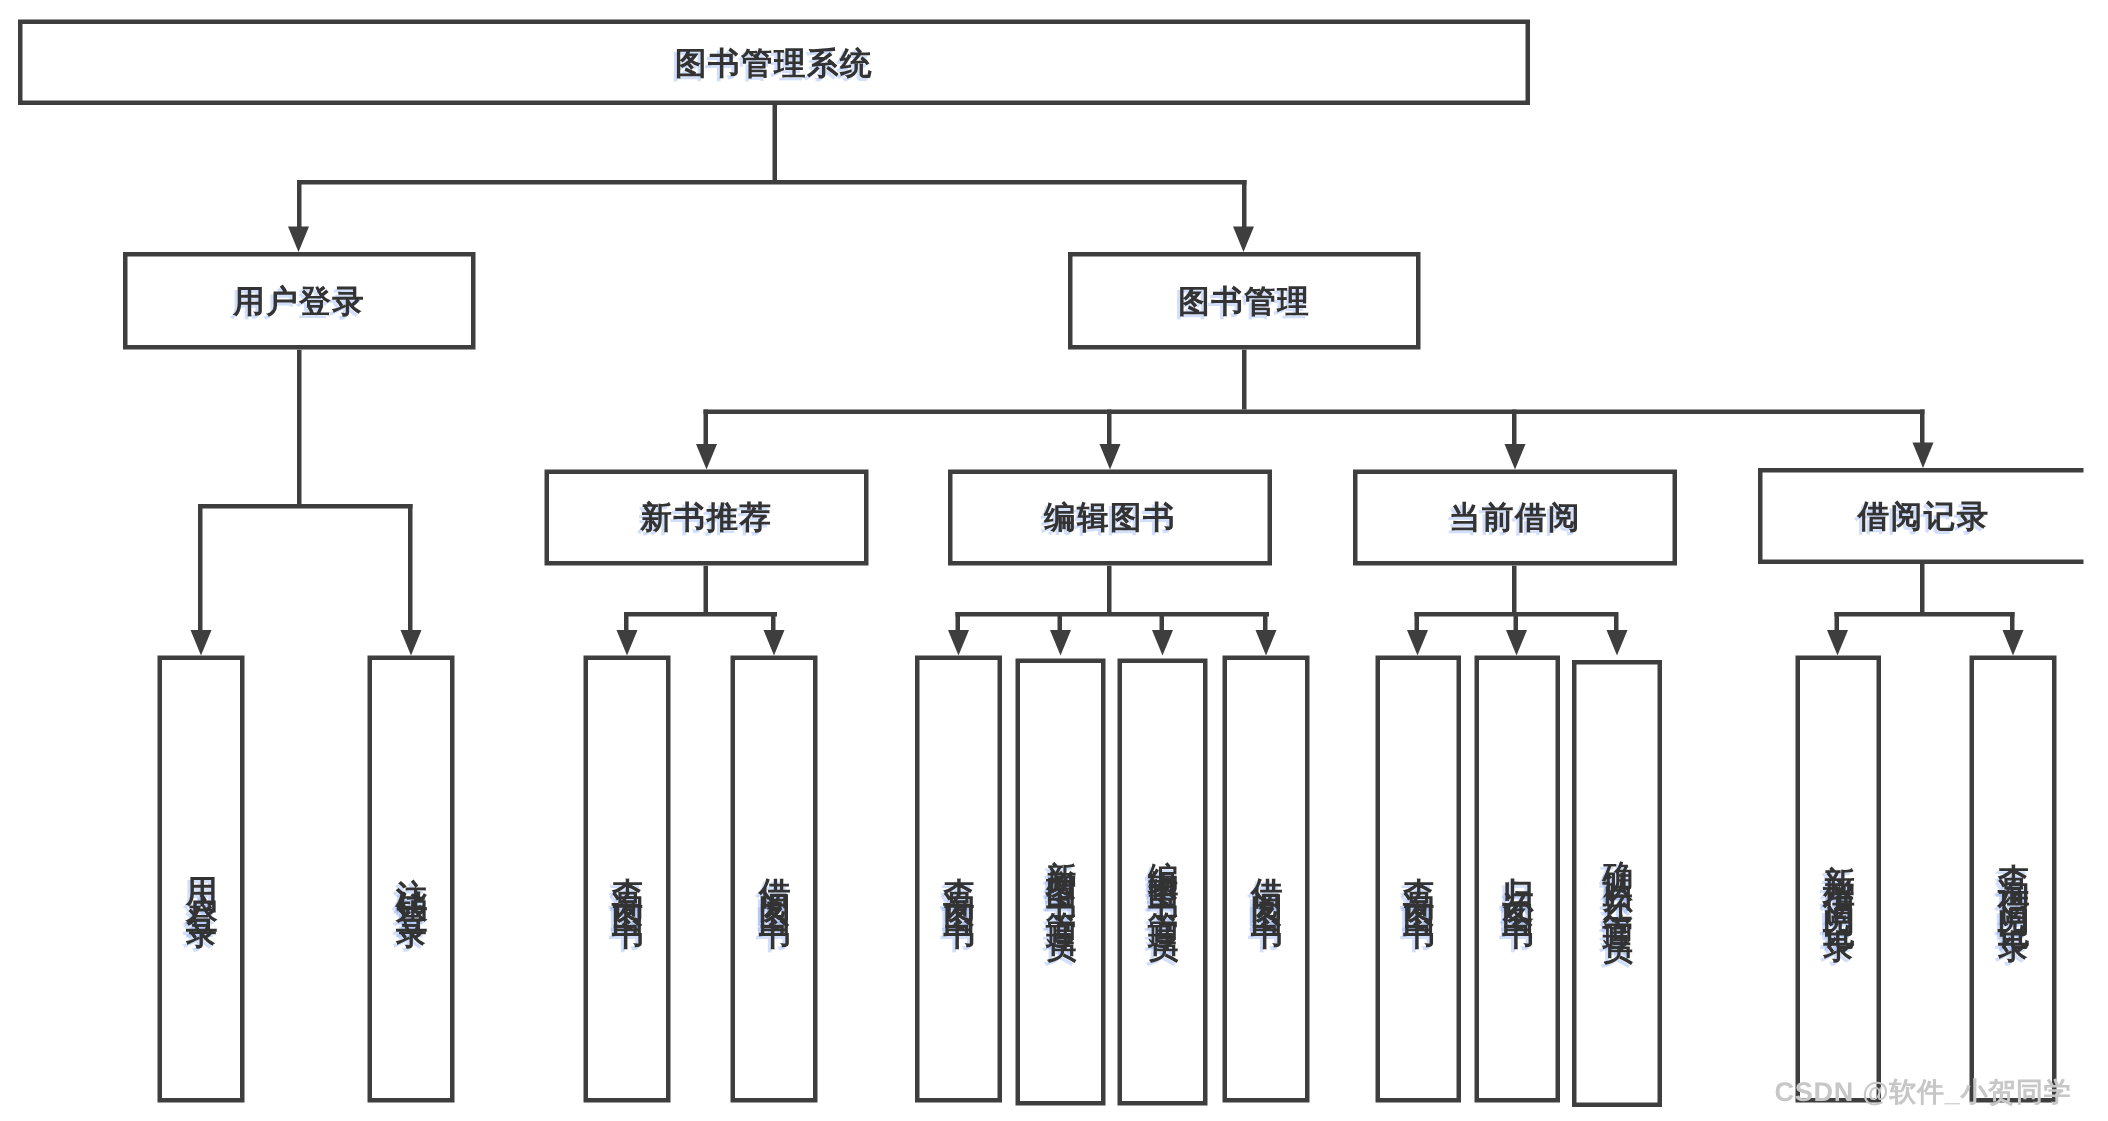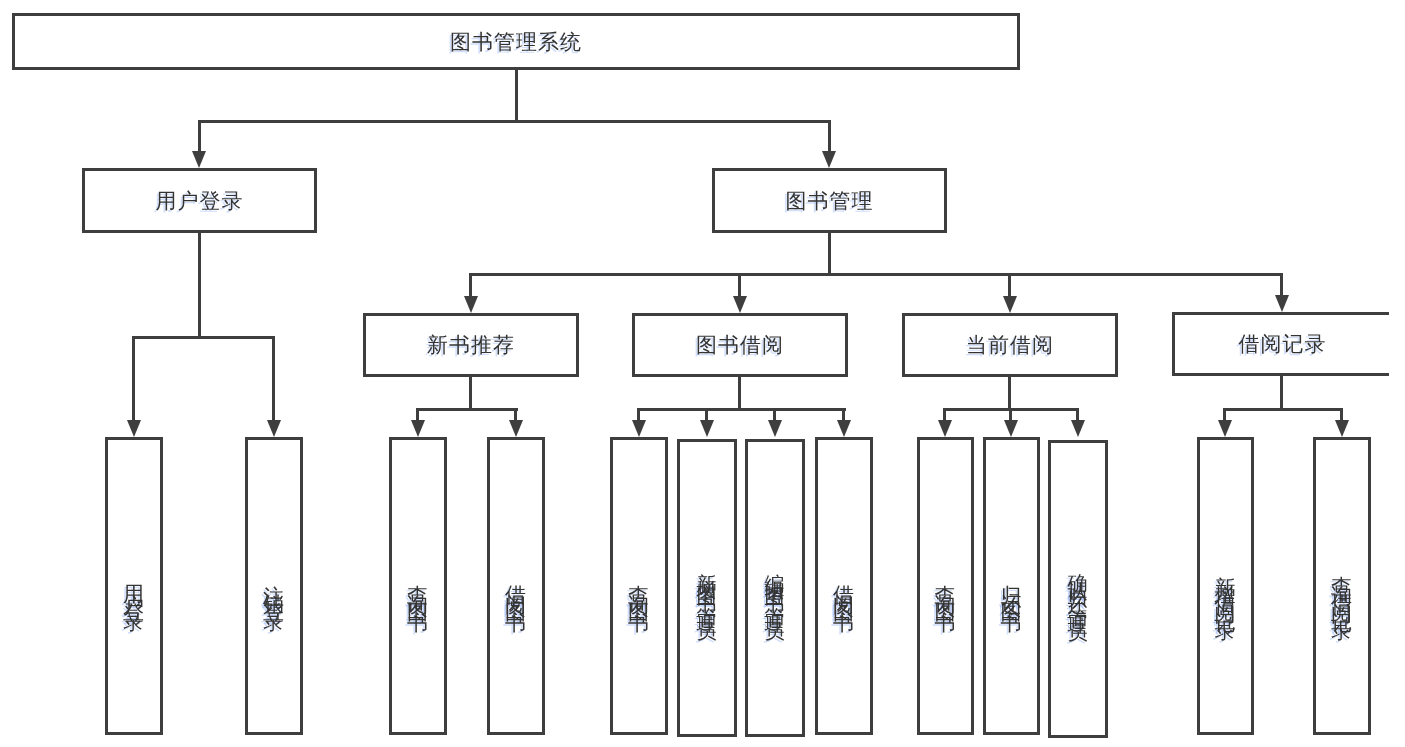--- a/index.html
+++ b/index.html
@@ -9,20 +9,21 @@
     --bg: #ffffff;
   }
   * { margin:0; padding:0; box-sizing:border-box; }
   html,body { background:var(--bg); }
   body { font-family:"Liberation Sans","DejaVu Sans",sans-serif; }
   .canvas {
     position:relative;
     width:1389px; height:747px;
     background:var(--bg);
     overflow:hidden;
+    font-weight:bold;
   }
   .node {
     position:absolute;
     background:#fff;
     border:3px solid var(--line);
     display:flex; align-items:center; justify-content:center;
     color:var(--text);
     z-index:2;
   }
   .hlabel {
@@ -134,21 +135,21 @@
     <span class="hlabel">用户登录</span>
   </div>
   <div class="node" style="left:363px;top:313px;width:216px;height:64px">
     <span class="hlabel">新书推荐</span>
   </div>
 
   <div class="node" style="left:712px;top:168px;width:235px;height:65px">
     <span class="hlabel">图书管理</span>
   </div>
   <div class="node" style="left:632px;top:313px;width:216px;height:64px">
-    <span class="hlabel">图书借阅</span>
+    <span class="hlabel">编辑图书</span>
   </div>
   <div class="node" style="left:1172px;top:312px;width:221px;height:64px">
     <span class="hlabel">借阅记录</span>
   </div>
   <div class="node" style="left:902px;top:313px;width:216px;height:64px">
     <span class="hlabel">当前借阅</span>
   </div>
 
   <div class="node" style="left:105px;top:437px;width:58px;height:298px">
     <span class="vlabel">用户登录</span>
@@ -187,14 +188,15 @@
     <span class="vlabel tight">确认归还（管理员）</span>
   </div>
 
   <div class="node" style="left:1197px;top:437px;width:57px;height:298px">
     <span class="vlabel">新增借阅记录</span>
   </div>
   <div class="node" style="left:1313px;top:437px;width:58px;height:298px">
     <span class="vlabel">查询借阅记录</span>
   </div>
 
+  <div class="watermark">CSDN @软件_小贺同学</div>
 
 </div>
 
 </body></html>

